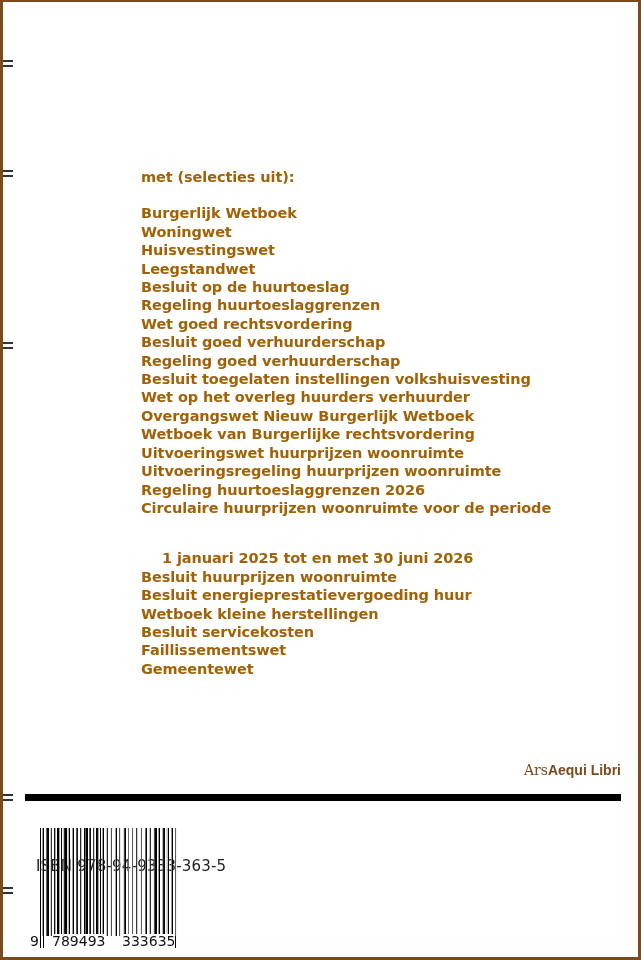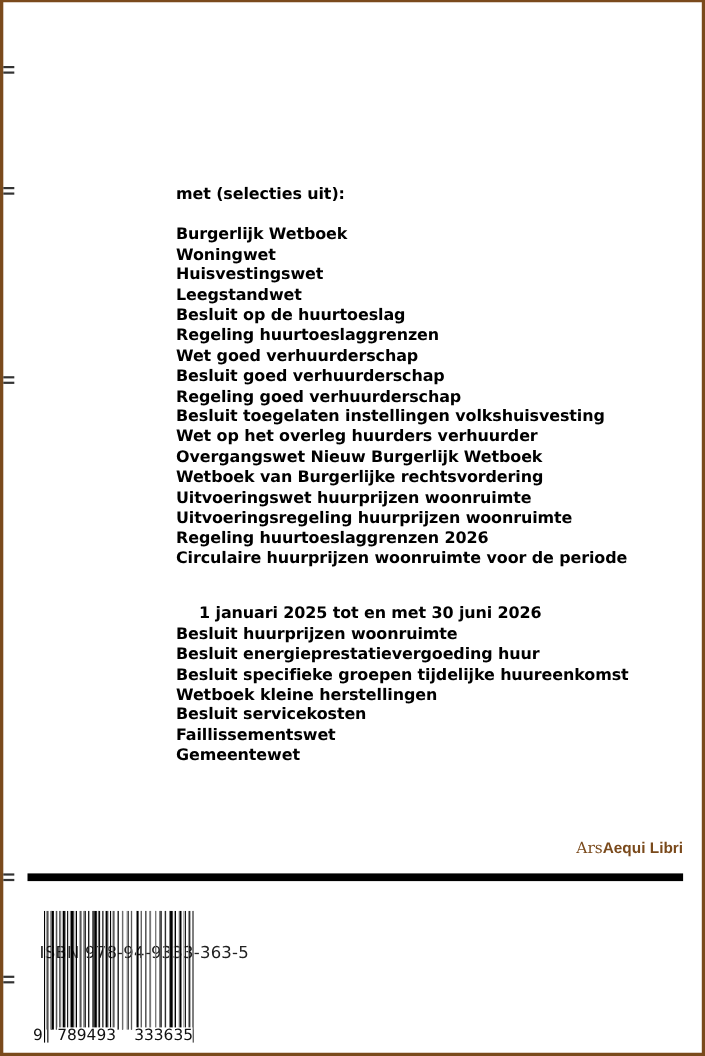--- a/index.html
+++ b/index.html
@@ -10,22 +10,22 @@
     }
     .frame {
       position: absolute; left: 0; top: 0; width: 641px; height: 960px;
       box-sizing: border-box; border: 3px solid #7a4a1c;
       border-top-width: 2px; border-right-width: 3px; border-bottom-width: 3px;
       pointer-events: none;
     }
     .marker { position: absolute; left: 3px; width: 10px; }
     .marker i { display: block; height: 2px; background: #333; margin-bottom: 3px; }
     .content {
-      position: absolute; left: 160px; top: 168px;
-      color: #000000; font-weight: bold; font-size: 14.5px; line-height: 18.4px;
+      position: absolute; left: 141px; top: 168px;
+      color: #a16207; font-weight: bold; font-size: 14.5px; line-height: 18.4px;
       letter-spacing: -0.1px;
     }
     .intro { margin-bottom: 18px; }
     .items { list-style: none; margin: 0; padding: 0; }
     .items li { white-space: nowrap; }
     .items li .cont { display: block; padding-left: 21px; margin-top: 32px; }
     .logo {
       position: absolute; right: 20px; top: 762px; font-size: 14px; color: #7a4a1c;
       white-space: nowrap;
     }
@@ -74,34 +74,33 @@
 
 <div class="content">
   <div class="intro">met (selecties uit):</div>
   <ul class="items" id="items">
       <li><span>Burgerlijk Wetboek</span></li>
       <li><span>Woningwet</span></li>
       <li><span>Huisvestingswet</span></li>
       <li><span>Leegstandwet</span></li>
       <li><span>Besluit op de huurtoeslag</span></li>
       <li><span>Regeling huurtoeslaggrenzen</span></li>
-      <li><span>Wet goed verhuurderschap</span></li>
+      <li><span>Wet goed rechtsvordering</span></li>
       <li><span>Besluit goed verhuurderschap</span></li>
       <li><span>Regeling goed verhuurderschap</span></li>
       <li><span>Besluit toegelaten instellingen volkshuisvesting</span></li>
       <li><span>Wet op het overleg huurders verhuurder</span></li>
       <li><span>Overgangswet Nieuw Burgerlijk Wetboek</span></li>
       <li><span>Wetboek van Burgerlijke rechtsvordering</span></li>
       <li><span>Uitvoeringswet huurprijzen woonruimte</span></li>
       <li><span>Uitvoeringsregeling huurprijzen woonruimte</span></li>
       <li><span>Regeling huurtoeslaggrenzen 2026</span></li>
       <li><span>Circulaire huurprijzen woonruimte voor de periode</span><span class="cont">1 januari 2025 tot en met 30 juni 2026</span></li>
       <li><span>Besluit huurprijzen woonruimte</span></li>
       <li><span>Besluit energieprestatievergoeding huur</span></li>
-      <li><span>Besluit specifieke groepen tijdelijke huureenkomst</span></li>
       <li><span>Wetboek kleine herstellingen</span></li>
       <li><span>Besluit servicekosten</span></li>
       <li><span>Faillissementswet</span></li>
       <li><span>Gemeentewet</span></li>
     </ul>
 </div>
 
 <div class="logo">
   <span class="ars">Ars</span><span class="aequi">Aequi Libri</span>
 </div>

